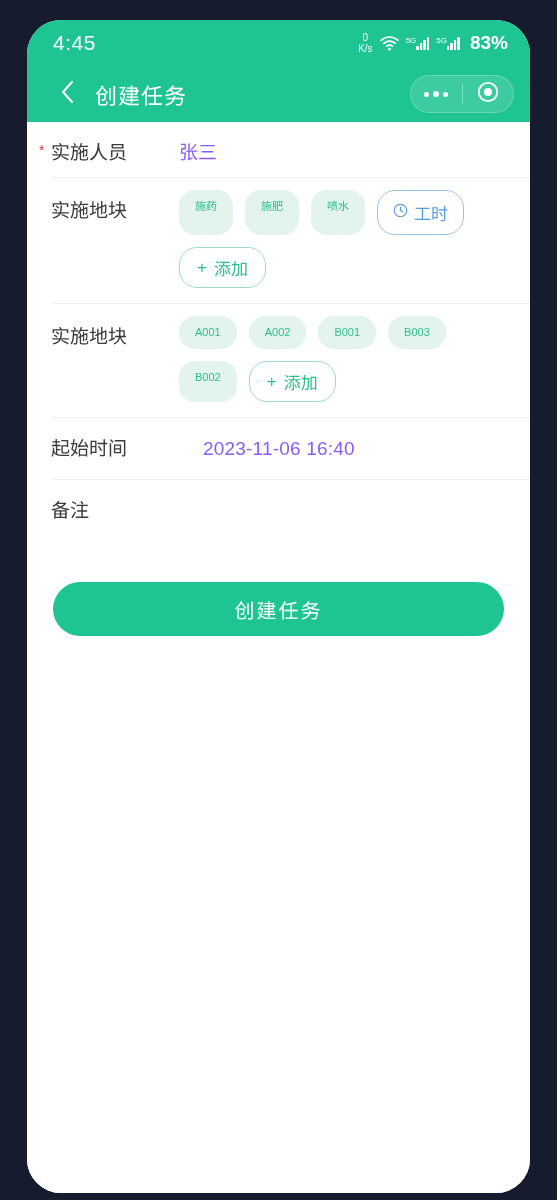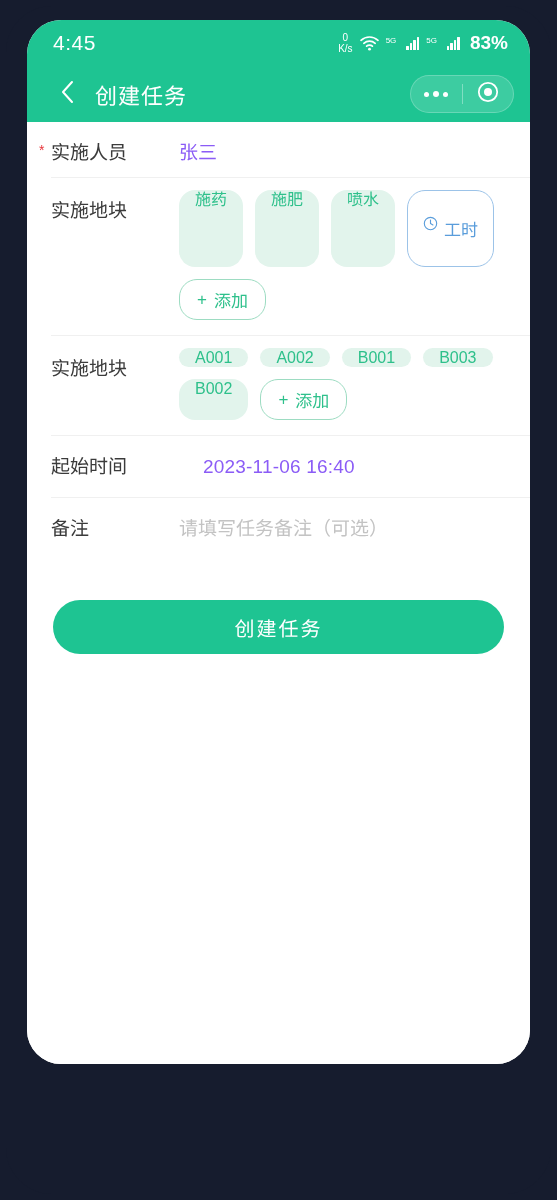--- a/index.html
+++ b/index.html
@@ -17,21 +17,21 @@
     position: absolute;
     left: 6px; top: 6px;
     width: 545px; height: 1188px;
     background: #161c2e;
     border-radius: 46px;
     overflow: hidden;
   }
   #screen {
     position: absolute;
     left: 21px; top: 14px;
-    width: 503px; height: 1044px;
+    width: 503px; height: 1173px;
     background: #ffffff;
     border-radius: 34px;
     overflow: hidden;
     display: flex;
     flex-direction: column;
   }
 
   
   #status-bar {
     height: 46px;
@@ -57,21 +57,21 @@
     flex-direction: column;
     align-items: center;
     line-height: 1;
     font-size: 9px;
   }
   .netspeed .num { font-size: 10px; }
   .netspeed .unit { font-size: 10px; margin-top: 1px; }
   .sig-group {
     display: flex;
     align-items: flex-end;
-    gap: 11px;
+    gap: 1px;
   }
   .sig-label {
     font-size: 8px;
     line-height: 1;
     align-self: flex-start;
     margin-right: -1px;
   }
   .bars { display: flex; align-items: flex-end; gap: 1px; height: 13px; }
   .bars i { width: 2.5px; background: #fff; display: block; border-radius: .5px; }
   .bars i:nth-child(1) { height: 4px; }
@@ -193,34 +193,35 @@
   .tag-wrap {
     flex: 1 1 auto;
     display: flex;
     flex-wrap: wrap;
     gap: 12px;
     padding: 12px 0 16px 0;
   }
   .tag {
     background: #e2f4ec;
     color: #2ec08b;
-    font-size: 16px;
+    font-size: 11px;
     border-radius: 16px;
-    padding: 0 16px;
+    padding: 10px 16px;
     line-height: 1.2;
     cursor: pointer;
     white-space: nowrap;
   }
   .tag-hours {
     background: #ffffff;
     border: 1px solid #9cc3e8;
     color: #5a9ddb;
     border-radius: 18px;
-    padding: 25px 15px;
-    display: flex;
+    padding: 9px 15px;
+    display: flex;
+    align-items: center;
     gap: 6px;
     font-size: 17px;
     cursor: pointer;
   }
   .tag-add {
     background: #ffffff;
     border: 1px solid #9ddcc2;
     color: #2ec08b;
     border-radius: 18px;
     padding: 7px 17px;
@@ -371,21 +372,20 @@
         </div>
       </div>
 
       <div class="form-row" id="row-time">
         <div class="row-label">起始时间</div>
         <div class="row-value">2023-11-06 16:40</div>
       </div>
 
       <div class="form-row no-divider" id="row-remark">
         <div class="row-label">备注</div>
-        <div class="row-value placeholder">请填写任务备注（可选）</div>
       </div>
 
       <div id="submit-area">
         <button id="submit-button">创建任务</button>
       </div>
 
     </div>
   </div>
 </div>
 

